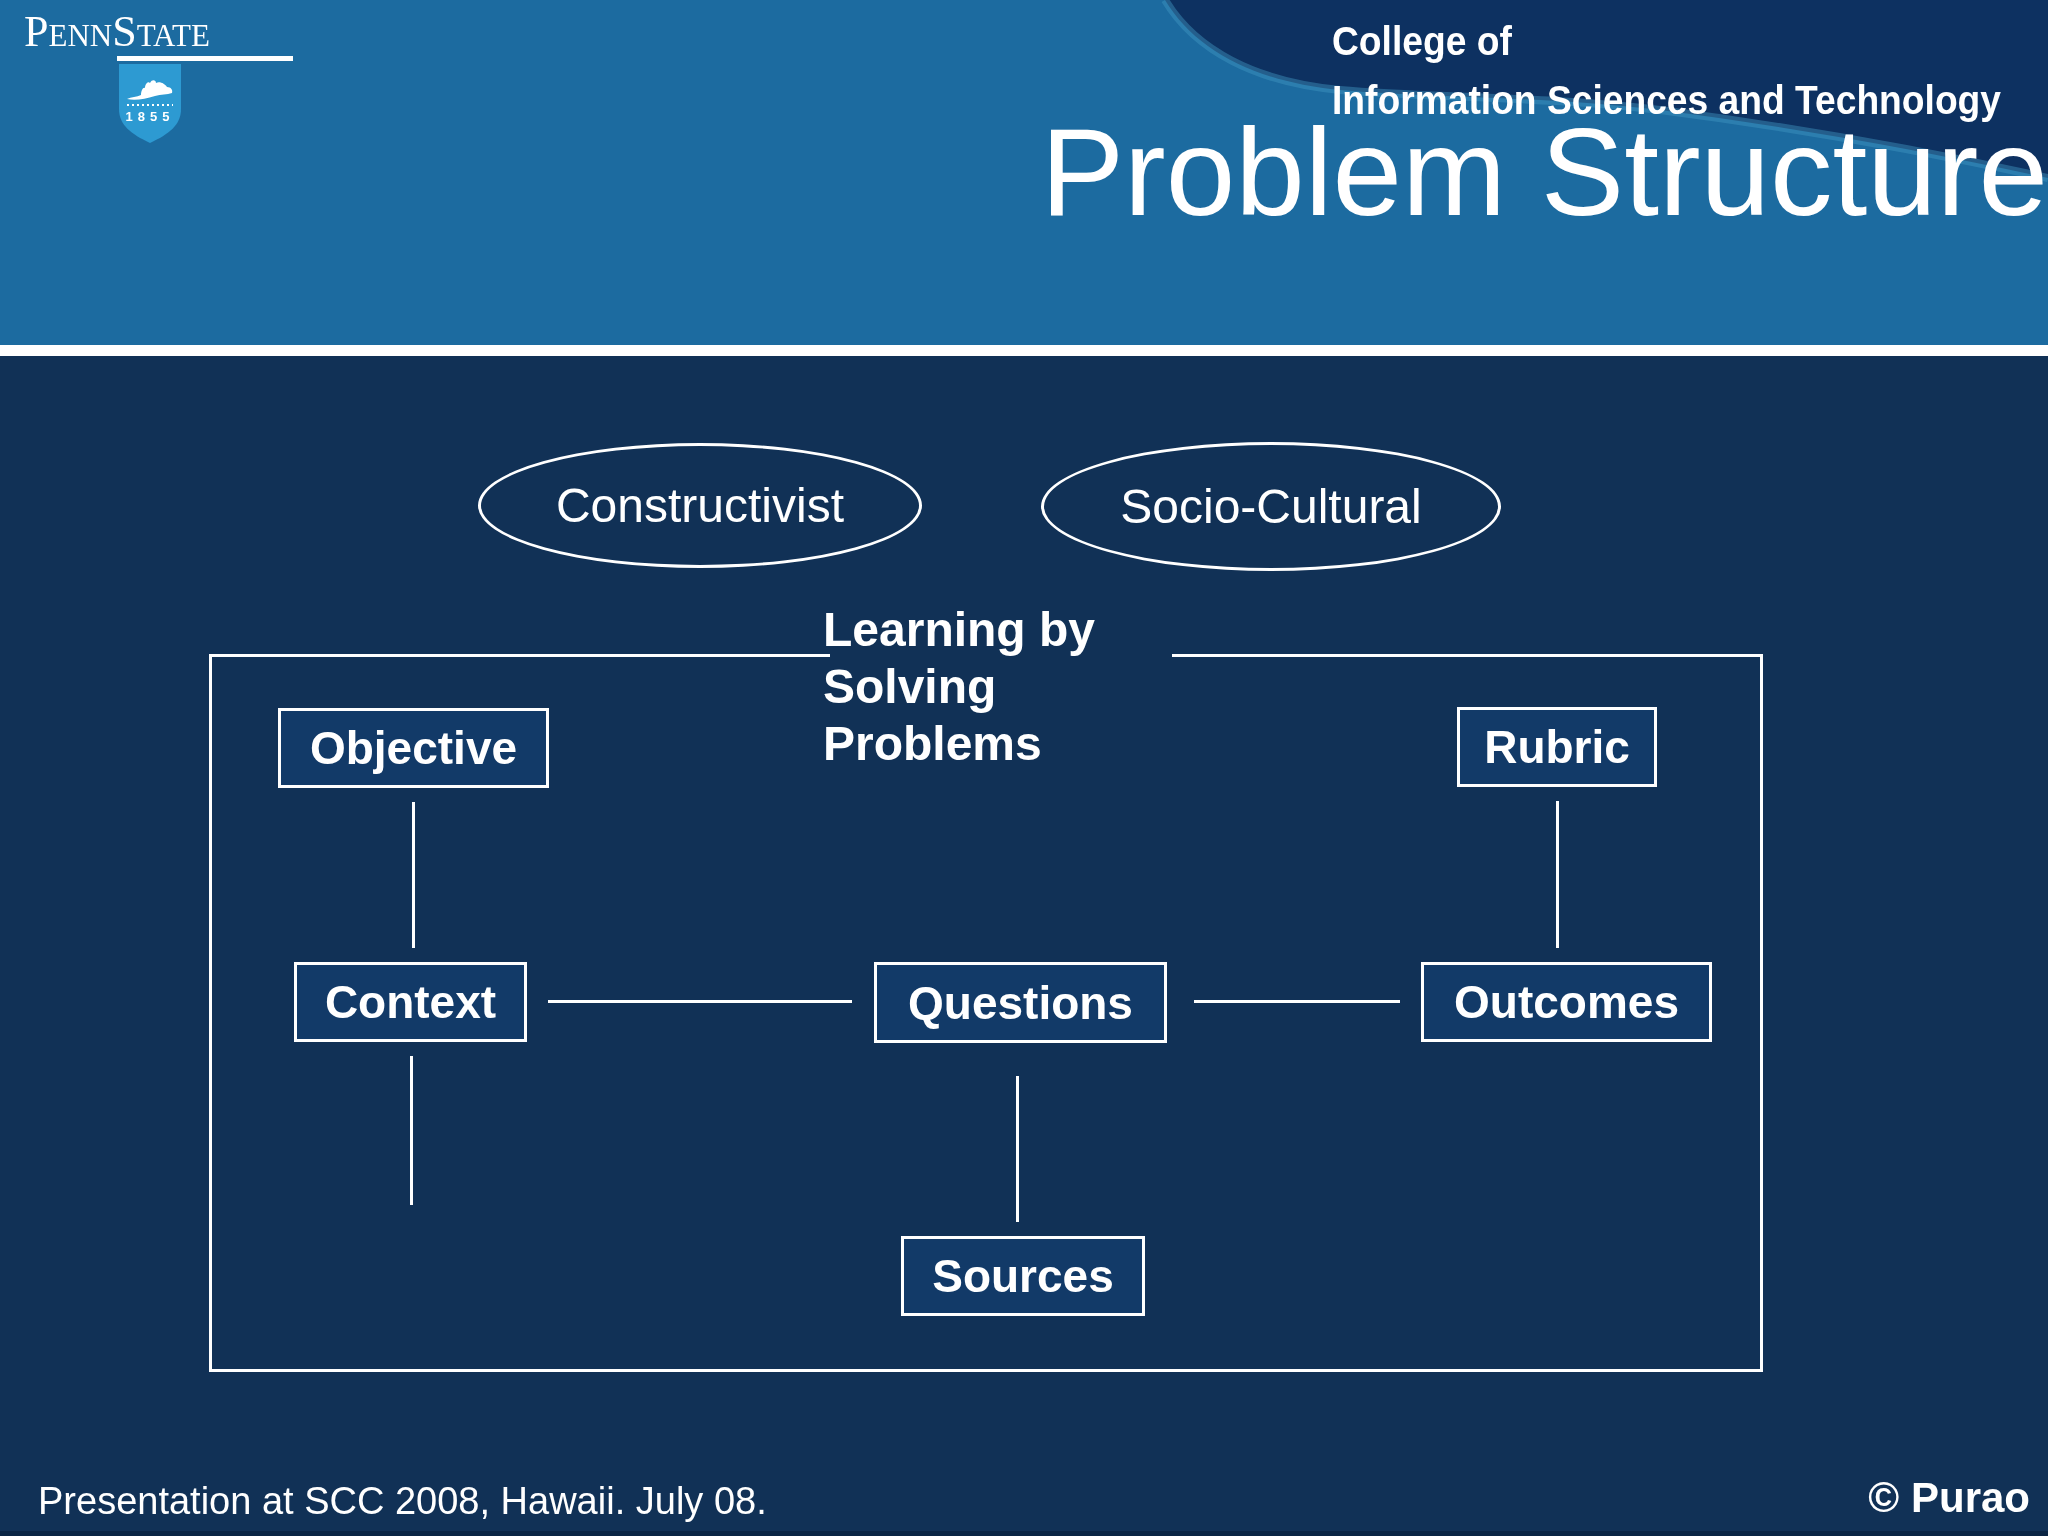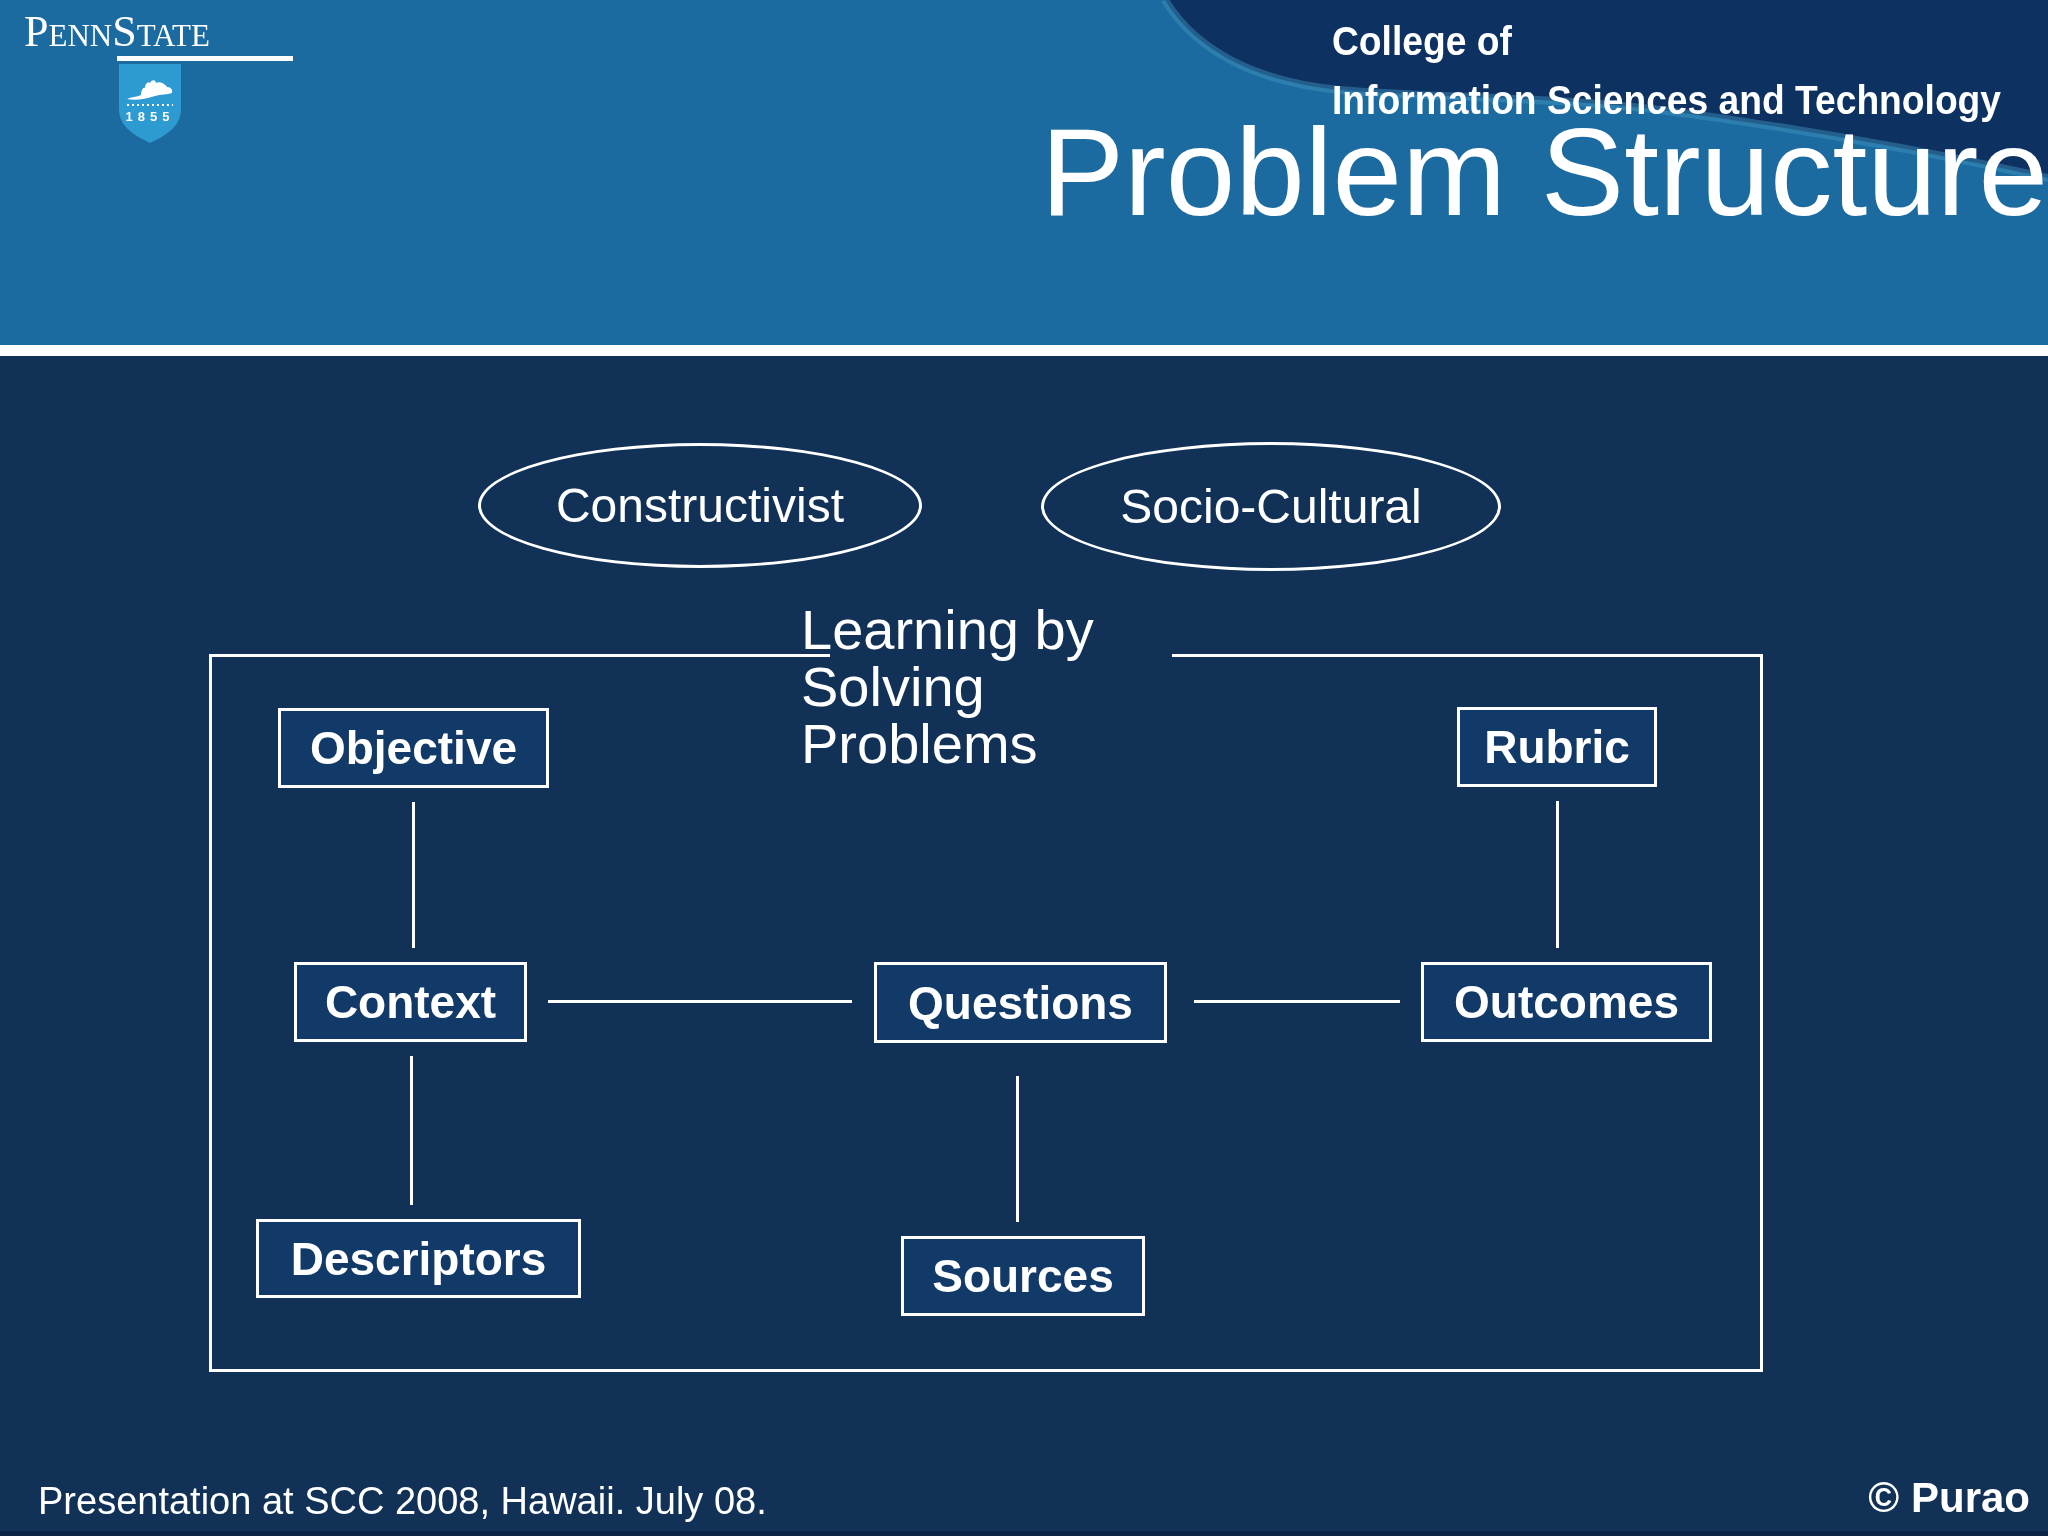--- a/index.html
+++ b/index.html
@@ -49,22 +49,22 @@
     display:flex;align-items:center;justify-content:center;
     color:var(--color-text);font-size:46px;font-weight:bold;white-space:nowrap;}
   .box-objective  {left:278px; top:708px; width:271px;height:80px;}
   .box-rubric     {left:1457px;top:707px; width:200px;height:80px;}
   .box-context    {left:294px; top:962px; width:233px;height:80px;}
   .box-questions  {left:874px; top:962px; width:293px;height:81px;}
   .box-outcomes   {left:1421px;top:962px; width:291px;height:80px;}
   .box-descriptors{left:256px; top:1219px;width:325px;height:79px;}
   .box-sources    {left:901px; top:1236px;width:244px;height:80px;}
 
-  .center-text{position:absolute;left:801px;top:601px;color:var(--color-text);
-    font-size:56px;font-weight:normal;line-height:57px;}
+  .center-text{position:absolute;left:823px;top:601px;color:var(--color-text);
+    font-size:48px;font-weight:bold;line-height:57px;}
 
   
   .footer-left{position:absolute;left:38px;top:1480px;color:var(--color-text);font-size:38px;font-weight:400;}
   .footer-right{position:absolute;right:18px;top:1474px;color:var(--color-text);font-size:42px;font-weight:bold;}
   .bottom-strip{position:absolute;left:0;bottom:0;width:2048px;height:5px;background:var(--color-bottom_strip);}
 </style>
 </head>
 <body>
 
 <div class="slide">
@@ -129,23 +129,20 @@
   </div>
   <div class="node-box box-context">
     <span>Context</span>
   </div>
   <div class="node-box box-questions">
     <span>Questions</span>
   </div>
   <div class="node-box box-outcomes">
     <span>Outcomes</span>
   </div>
-  <div class="node-box box-descriptors">
-    <span>Descriptors</span>
-  </div>
   <div class="node-box box-sources">
     <span>Sources</span>
   </div>
 
   <div class="footer-left">Presentation at SCC 2008, Hawaii. July 08.</div>
   <div class="footer-right">© Purao</div>
   <div class="bottom-strip"></div>
 
 </div>
 

